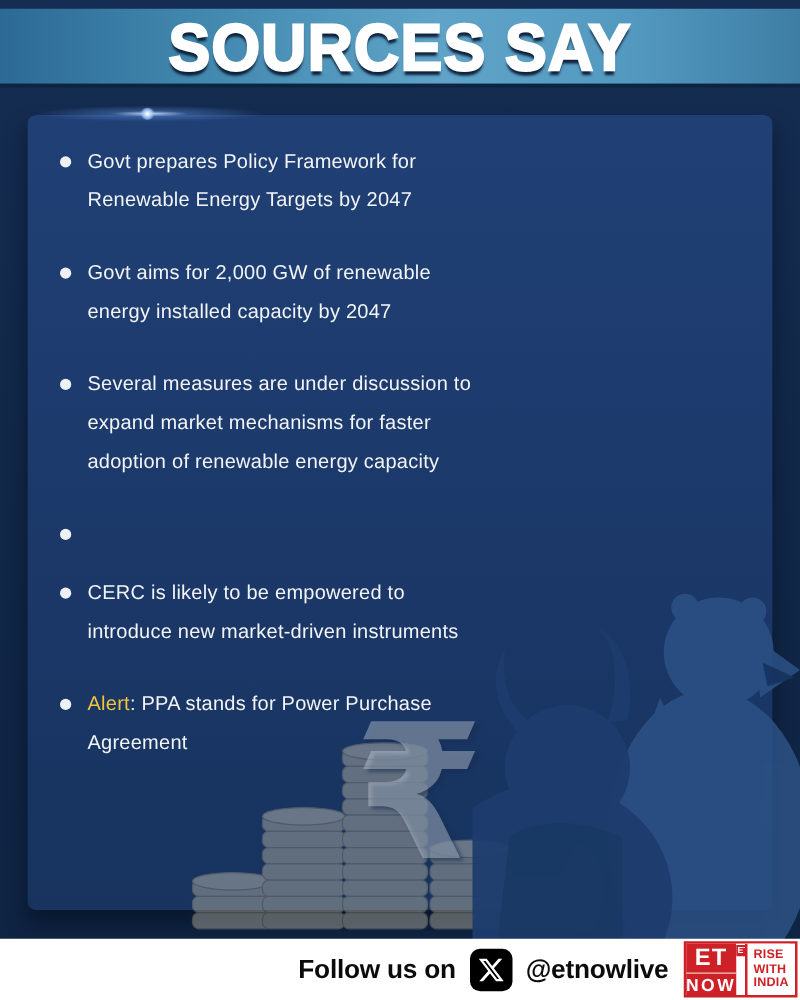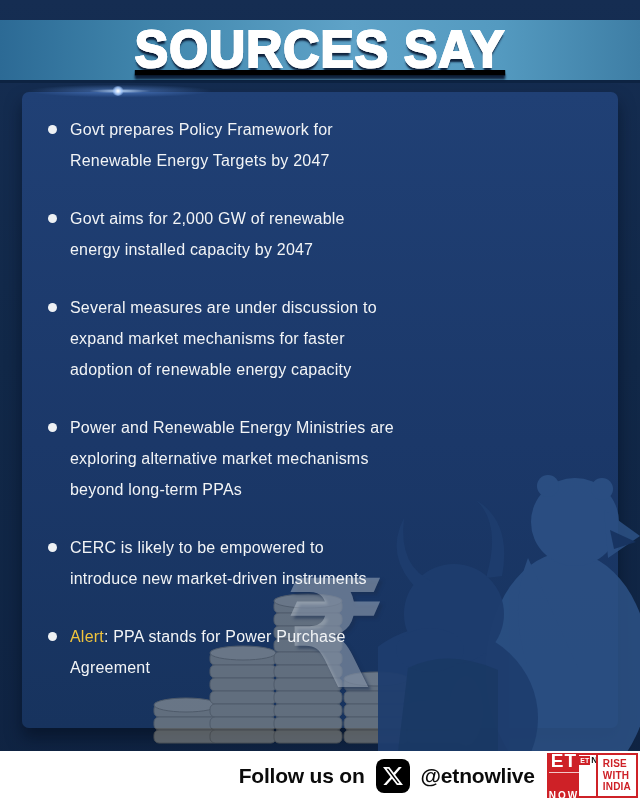--- a/index.html
+++ b/index.html
@@ -3,24 +3,24 @@
 <meta charset="utf-8">
 <style>
   html,body{margin:0;padding:0;background:#222;}
   .canvas{
     position:relative;width:640px;height:800px;overflow:hidden;
     background:linear-gradient(180deg,#152d52 0%,#112848 45%,#0f2342 100%);
     font-family:"Liberation Sans",sans-serif;
   }
   
   .title-band{
-    position:absolute;top:20px;left:0;right:0;height:60px;
+    position:absolute;top:7px;left:0;right:0;height:60px;
     background:linear-gradient(90deg,#2c6a95 0%,#4288ae 25%,#5fa3c8 55%,#549ac0 78%,#3e7ea5 100%);
     border-bottom:3px solid #0d2342;
-    display:flex;align-items:flex-start;justify-content:center;text-decoration:underline;
+    display:flex;align-items:flex-end;justify-content:center;
   }
   .title{
     margin:0;font-size:50px;font-weight:700;color:#ffffff;letter-spacing:1px;
     -webkit-text-stroke:2px #ffffff;
     text-shadow:0 4px 2px rgba(7,20,45,.9),0 1px 0 rgba(7,20,45,.5);
     transform:scaleY(1.05);
   }
   
   .panel{
     position:absolute;left:22px;top:92px;width:596px;height:636px;border-radius:7px;
@@ -63,21 +63,21 @@
   .follow,.handle{font-size:21px;font-weight:700;color:#0b0b0b;letter-spacing:-.2px;}
   .handle{margin-right:1px;}
   .xbox{
     width:34px;height:34px;background:#000;border-radius:8px;
     display:flex;align-items:center;justify-content:center;flex-shrink:0;
   }
   .etlogo{display:flex;border:2px solid #ce2127;height:45px;box-sizing:border-box;background:#fff;}
   .et-left{width:47px;display:flex;flex-direction:row;}
   .et-red{flex:1;background:#ce2127;color:#fff;display:flex;flex-direction:column;align-items:center;justify-content:center;line-height:1;}
   .et-top{font-size:19px;font-weight:700;letter-spacing:1px;}
-  .et-bottom{font-size:10px;font-weight:700;letter-spacing:2px;margin-top:2px;border-top:1px solid rgba(255,255,255,.75);padding-top:18px;}
+  .et-bottom{font-size:14px;font-weight:700;letter-spacing:2px;margin-top:2px;border-top:1px solid rgba(255,255,255,.75);padding-top:2px;}
   .et-strip{height:11px;background:#fff;display:flex;align-items:center;justify-content:center;gap:1px;text-align:center;}
   .strip-et{background:#ce2127;color:#fff;font-size:7px;font-weight:700;line-height:9px;padding:0 1px;}
   .strip-now{color:#111;font-size:8.5px;font-weight:700;line-height:9px;}
   .et-tagline{
     background:#fff;color:#ce2127;font-size:10px;font-weight:700;line-height:1.18;
     text-transform:uppercase;padding:2px 5px;display:flex;flex-direction:column;justify-content:center;
     border-left:2px solid #ce2127;letter-spacing:.2px;
   }
 </style>
 </head>
@@ -102,23 +102,20 @@
 energy installed capacity by 2047</p>
         </li>
         <li class="bullet">
           <span class="dot"></span>
           <p class="btext">Several measures are under discussion to
 expand market mechanisms for faster
 adoption of renewable energy capacity</p>
         </li>
         <li class="bullet">
           <span class="dot"></span>
-          <p class="btext">Power and Renewable Energy Ministries are
-exploring alternative market mechanisms
-beyond long-term PPAs</p>
         </li>
         <li class="bullet">
           <span class="dot"></span>
           <p class="btext">CERC is likely to be empowered to
 introduce new market-driven instruments</p>
         </li>
         <li class="bullet">
           <span class="dot"></span>
           <p class="btext"><span class="hl">Alert</span>: PPA stands for Power Purchase
 Agreement</p>

